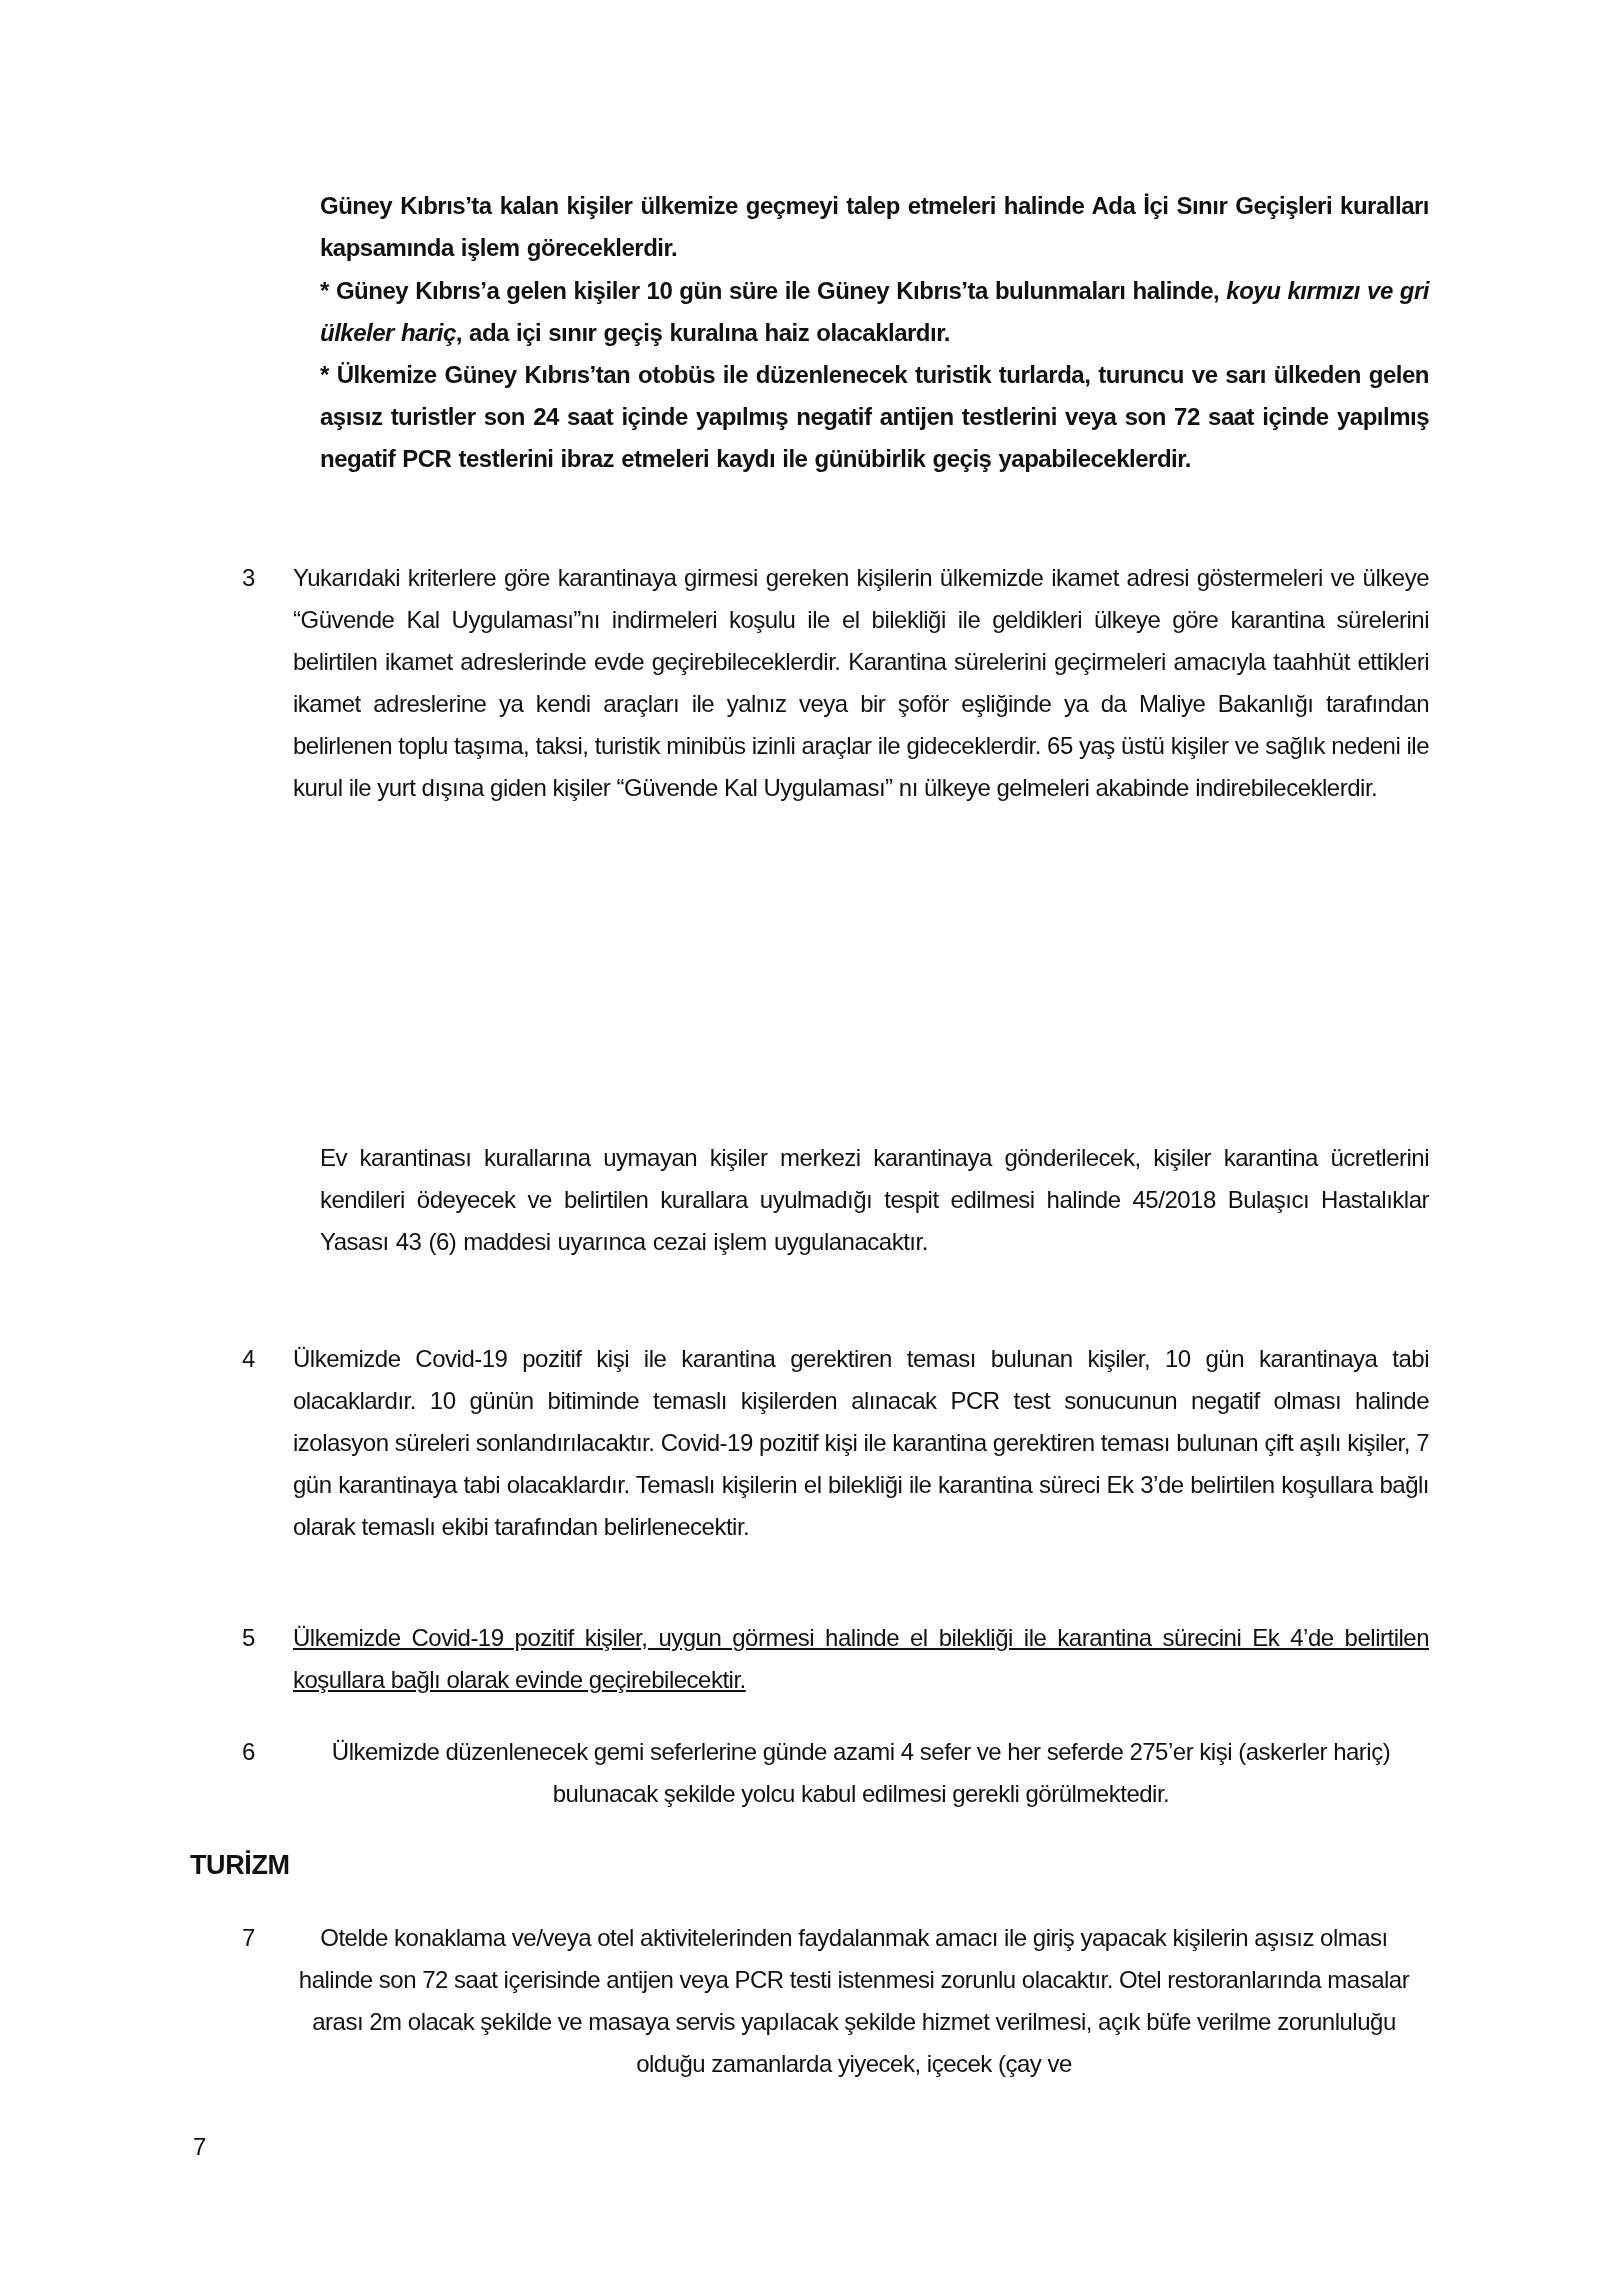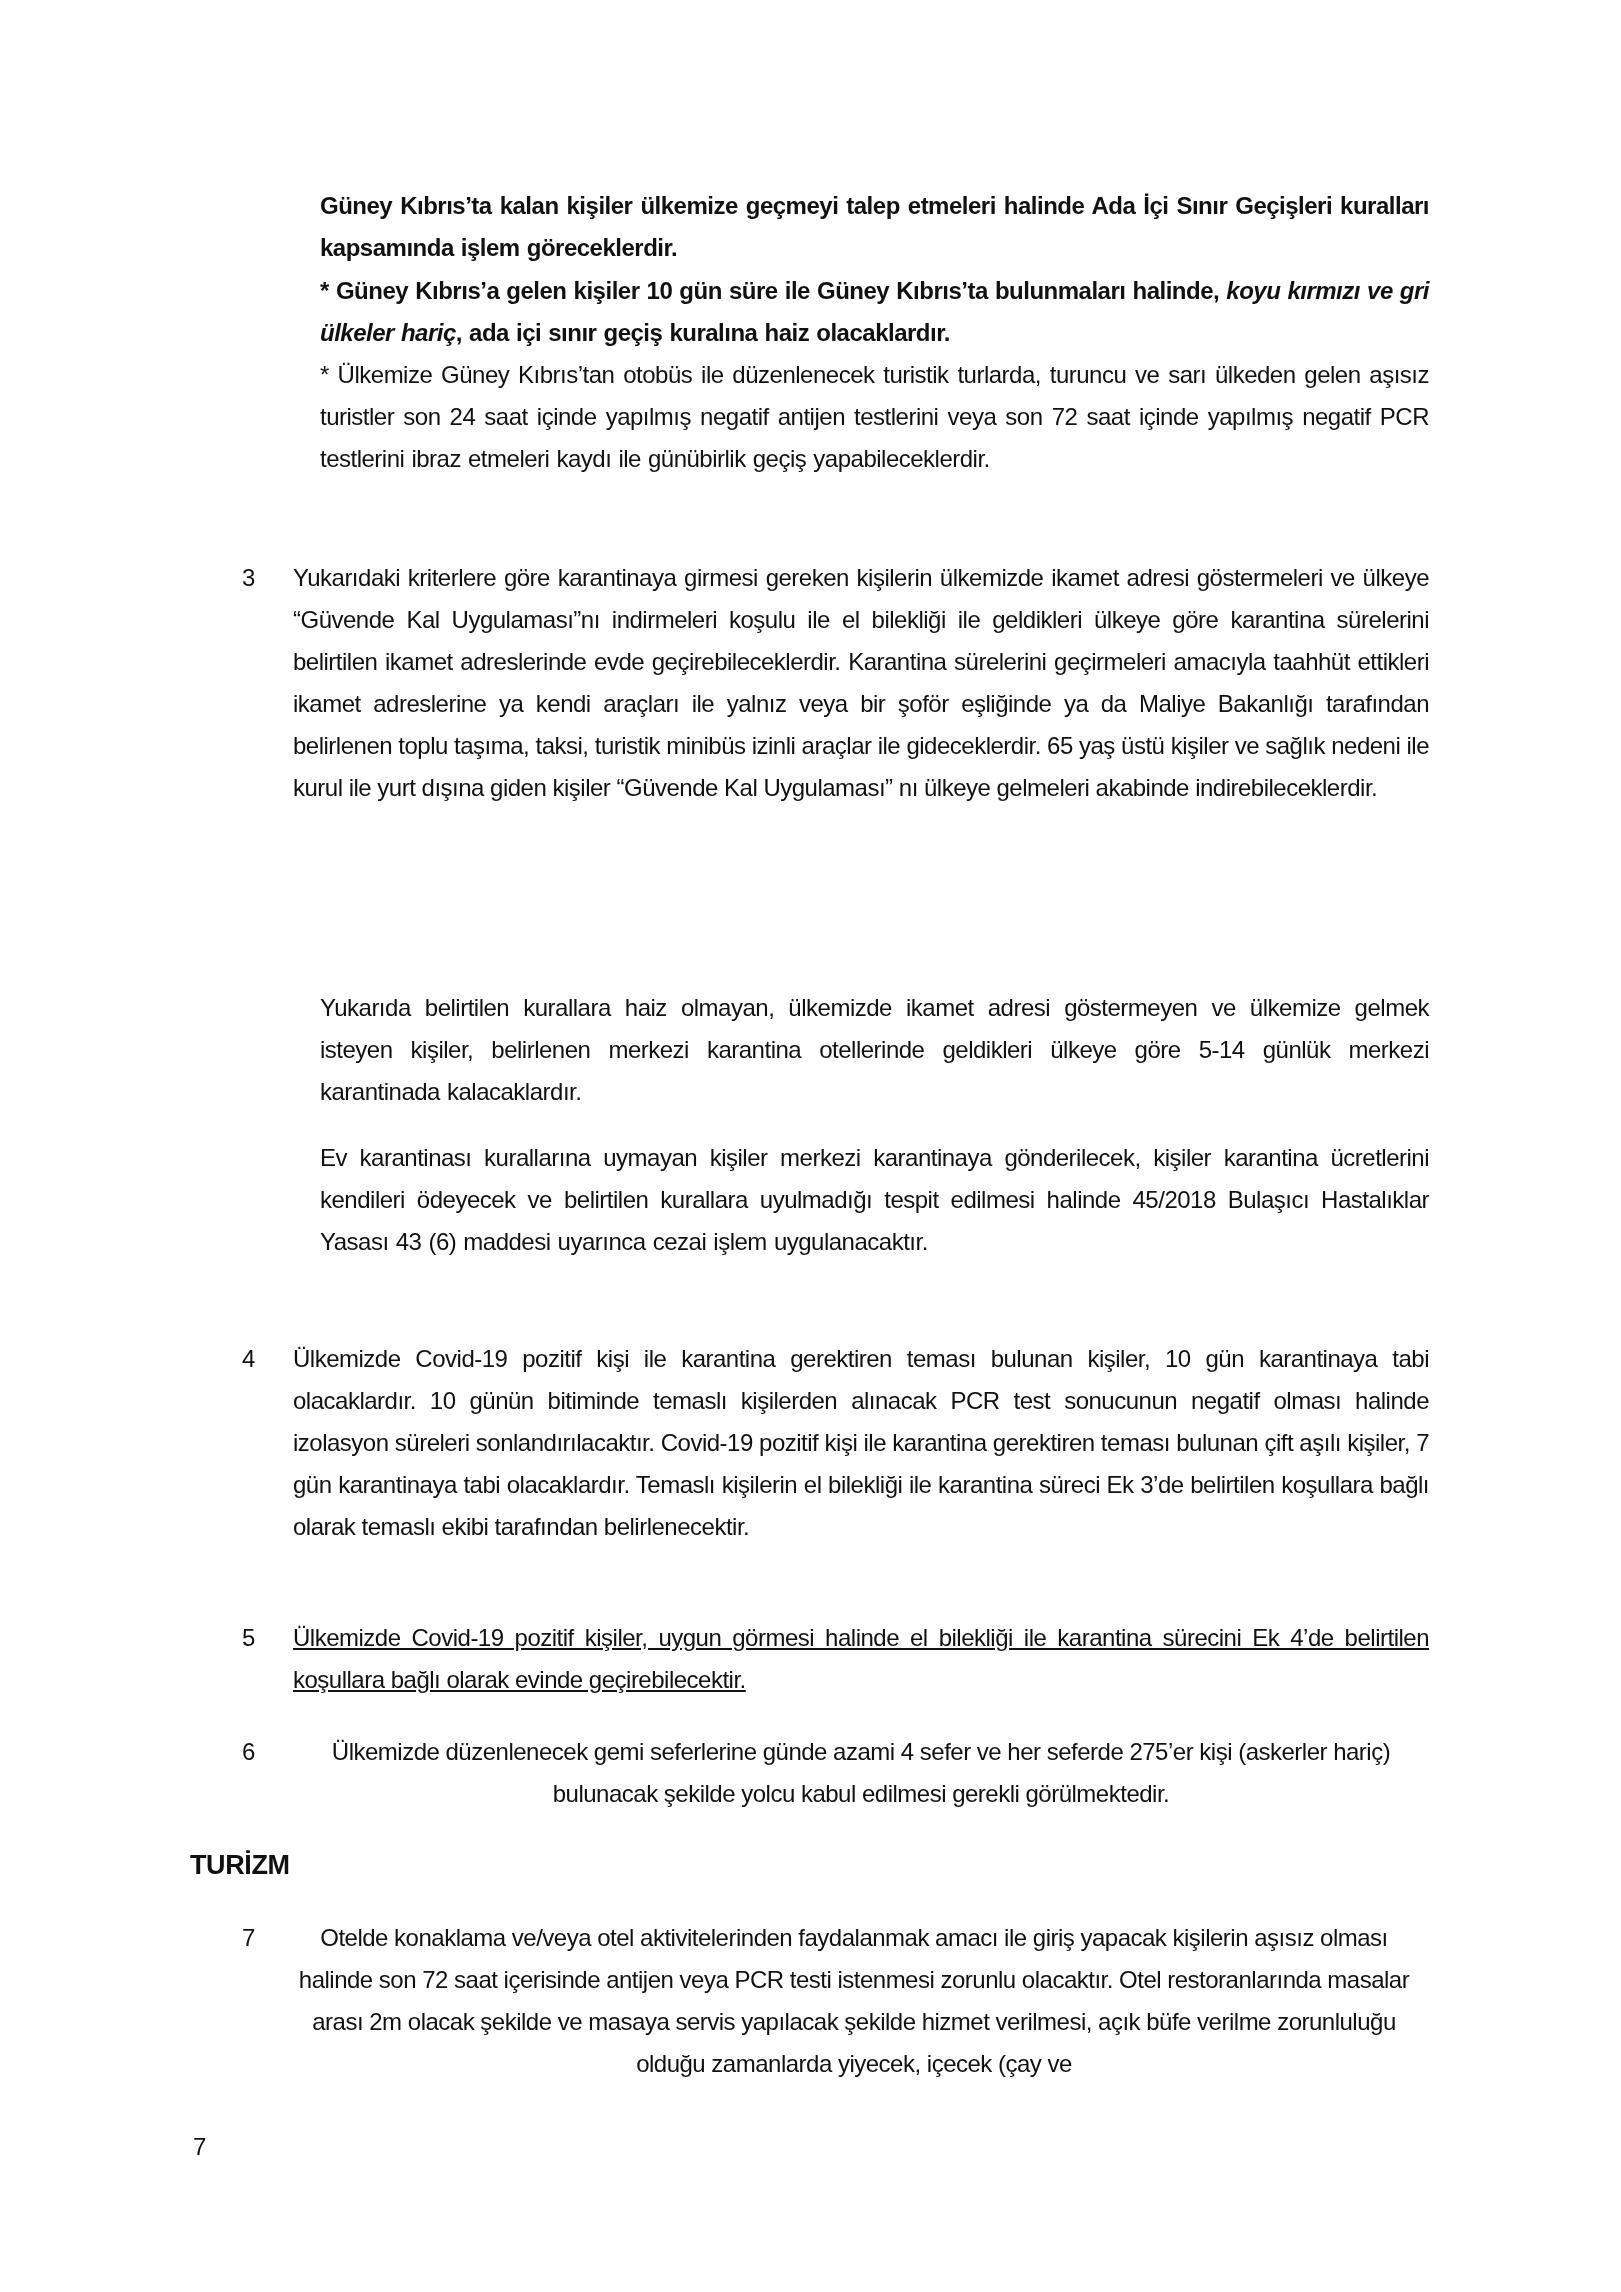--- a/index.html
+++ b/index.html
@@ -68,33 +68,30 @@
 <div class="page">
 
   <div class="block indented bold" style="top:185px;">
     <p>Güney Kıbrıs’ta kalan kişiler  ülkemize geçmeyi talep etmeleri halinde Ada İçi Sınır Geçişleri kuralları kapsamında işlem göreceklerdir.</p>
   </div>
 
   <div class="block indented bold" style="top:270px;">
     <p><span>* Güney Kıbrıs’a gelen kişiler 10 gün süre ile Güney Kıbrıs’ta bulunmaları halinde, </span><span class="ital">koyu kırmızı ve gri ülkeler hariç</span><span>, ada içi sınır geçiş kuralına haiz olacaklardır.</span></p>
   </div>
 
-  <div class="block indented" style="top:354px;">
+  <div class="block indented" style="top:354px;font-weight:bold;">
     <p>* Ülkemize Güney Kıbrıs’tan otobüs ile düzenlenecek turistik turlarda, turuncu ve sarı ülkeden gelen aşısız turistler son 24 saat içinde yapılmış negatif antijen testlerini veya son 72 saat içinde yapılmış negatif PCR testlerini ibraz etmeleri kaydı ile günübirlik geçiş yapabileceklerdir.</p>
   </div>
 
   <div class="item" style="top:557px;">
     <span class="num">3</span>
     <p class="body" style="margin-top:0;margin-bottom:0;">Yukarıdaki kriterlere göre karantinaya girmesi gereken kişilerin ülkemizde ikamet adresi göstermeleri ve ülkeye “Güvende Kal Uygulaması”nı indirmeleri koşulu ile el bilekliği ile geldikleri ülkeye göre karantina sürelerini belirtilen ikamet adreslerinde evde geçirebileceklerdir. Karantina sürelerini geçirmeleri amacıyla taahhüt ettikleri ikamet adreslerine ya kendi araçları ile yalnız veya bir şoför eşliğinde ya da Maliye Bakanlığı tarafından belirlenen toplu taşıma, taksi, turistik minibüs izinli araçlar ile gideceklerdir. 65 yaş üstü kişiler ve sağlık nedeni ile kurul ile yurt dışına giden kişiler “Güvende Kal Uygulaması” nı ülkeye gelmeleri akabinde indirebileceklerdir.</p>
   </div>
 
 
-  <div class="block indented" style="top:987px;">
-    <p>Yukarıda belirtilen kurallara haiz olmayan, ülkemizde ikamet adresi göstermeyen ve ülkemize gelmek isteyen kişiler, belirlenen merkezi karantina otellerinde geldikleri ülkeye göre 5-14 günlük merkezi karantinada kalacaklardır.</p>
-  </div>
 
   <div class="block indented" style="top:1137px;">
     <p>Ev karantinası kurallarına uymayan kişiler merkezi karantinaya gönderilecek, kişiler karantina ücretlerini kendileri ödeyecek ve  belirtilen kurallara uyulmadığı tespit edilmesi halinde 45/2018 Bulaşıcı Hastalıklar Yasası 43 (6) maddesi uyarınca cezai işlem uygulanacaktır.</p>
   </div>
 
   <div class="item" style="top:1338px;">
     <span class="num">4</span>
     <p class="body" style="margin-top:0;margin-bottom:0;">Ülkemizde Covid-19 pozitif kişi ile karantina gerektiren teması bulunan kişiler, 10 gün karantinaya tabi olacaklardır. 10 günün bitiminde temaslı kişilerden alınacak PCR test sonucunun negatif olması halinde izolasyon süreleri sonlandırılacaktır. Covid-19 pozitif kişi ile karantina gerektiren teması bulunan çift aşılı kişiler, 7 gün karantinaya tabi olacaklardır. Temaslı kişilerin el bilekliği ile karantina süreci Ek 3’de belirtilen koşullara bağlı olarak temaslı ekibi tarafından belirlenecektir.</p>
   </div>
 

